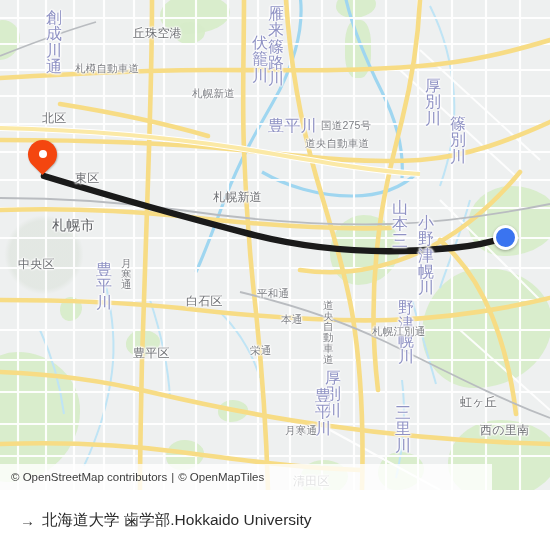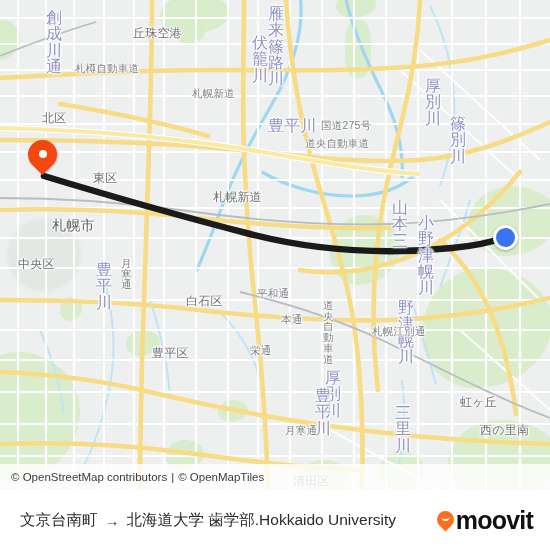--- a/index.html
+++ b/index.html
@@ -112,21 +112,21 @@
     cursor: pointer;
     box-shadow: 0 1px 3px rgba(0,0,0,.22);
     display: flex; align-items: center; justify-content: center;
     letter-spacing: .1px;
   }
 
   
   #attribution {
     position: absolute;
     left: 0; bottom: 0;
-    width: 550px; height: 26px;
+    width: 492px; height: 26px;
     background: rgba(255,255,255,0.80);
     display: flex; align-items: center;
     padding-left: 11px;
     color: #3c3c3c;
     font-size: 11.5px;
     white-space: nowrap;
   }
   #attribution .sep { padding: 0 4px; }
   #attribution span { color: #3c3c3c; }
 
@@ -314,32 +314,32 @@
         <div class="lbl road" style="left: 75px; top: 63px;">札樽自動車道</div>
         <div class="lbl road" style="left: 192px; top: 88px;">札幌新道</div>
         <div class="lbl river vert" style="left: 268px; top: 6px;">雁来篠路川</div>
         <div class="lbl river vert" style="left: 252px; top: 35px;">伏籠川</div>
         <div class="lbl road" style="left: 321px; top: 100px; margin-top: 20px;">国道275号</div>
         <div class="lbl river" style="left: 268px; top: 118px;">豊平川</div>
         <div class="lbl road" style="left: 305px; top: 138px;">道央自動車道</div>
         <div class="lbl river vert" style="left: 425px; top: 78px;">厚別川</div>
         <div class="lbl river vert" style="left: 450px; top: 116px;">篠別川</div>
         <div class="lbl ward" style="left: 30px; top: 112px; margin-left: 12px;">北区</div>
-        <div class="lbl ward" style="left: 93px; top: 172px;">東区</div>
+        <div class="lbl ward" style="left: 75px; top: 172px;">東区</div>
         <div class="lbl big" style="left: 52px; top: 218px;">札幌市</div>
         <div class="lbl ward" style="left: 213px; top: 191px;">札幌新道</div>
         <div class="lbl ward" style="left: 18px; top: 258px;">中央区</div>
         <div class="lbl river vert" style="left: 96px; top: 262px;">豊平川</div>
         <div class="lbl road vert" style="left: 121px; top: 258px;">月寒通</div>
         <div class="lbl ward" style="left: 186px; top: 295px;">白石区</div>
         <div class="lbl road" style="left: 257px; top: 288px;">平和通</div>
         <div class="lbl road" style="left: 273px; top: 314px; margin-left: 8px;">本通</div>
         <div class="lbl road" style="left: 250px; top: 345px;">栄通</div>
         <div class="lbl road vert" style="left: 323px; top: 300px;">道央自動車道</div>
-        <div class="lbl ward" style="left: 133px; top: 347px; padding-left: 19px;">豊平区</div>
+        <div class="lbl ward" style="left: 133px; top: 347px;">豊平区</div>
         <div class="lbl river vert" style="left: 392px; top: 200px;">山本三</div>
         <div class="lbl river vert" style="left: 418px; top: 215px;">小野津幌川</div>
         <div class="lbl river vert" style="left: 398px; top: 300px;">野津幌川</div>
         <div class="lbl road" style="left: 372px; top: 326px;">札幌江別通</div>
         <div class="lbl river vert" style="left: 325px; top: 370px;">厚別川</div>
         <div class="lbl river vert" style="left: 315px; top: 388px;">豊平川</div>
         <div class="lbl road" style="left: 285px; top: 425px;">月寒通</div>
         <div class="lbl river vert" style="left: 395px; top: 405px;">三里川</div>
         <div class="lbl ward" style="left: 460px; top: 396px;">虹ヶ丘</div>
         <div class="lbl ward" style="left: 480px; top: 424px;">西の里南</div>
@@ -349,26 +349,18 @@
 
     <div id="attribution">
       <span>© OpenStreetMap contributors</span>
       <span class="sep">|</span>
       <span>© OpenMapTiles</span>
     </div>
   </div>
 
   <div id="footer">
     <div id="footer-title">
-      <span>文京台南町</span>
       <span class="arrow">→</span>
       <span>北海道大学 歯学部.Hokkaido University</span>
     </div>
-    <div id="brand">
-      <span class="brand-pin">
-        <span class="bp-body"></span>
-        <span class="bp-smile"></span>
-      </span>
-      <span class="brand-text">moovit</span>
-    </div>
   </div>
 
 </div>
 
 </body></html>

